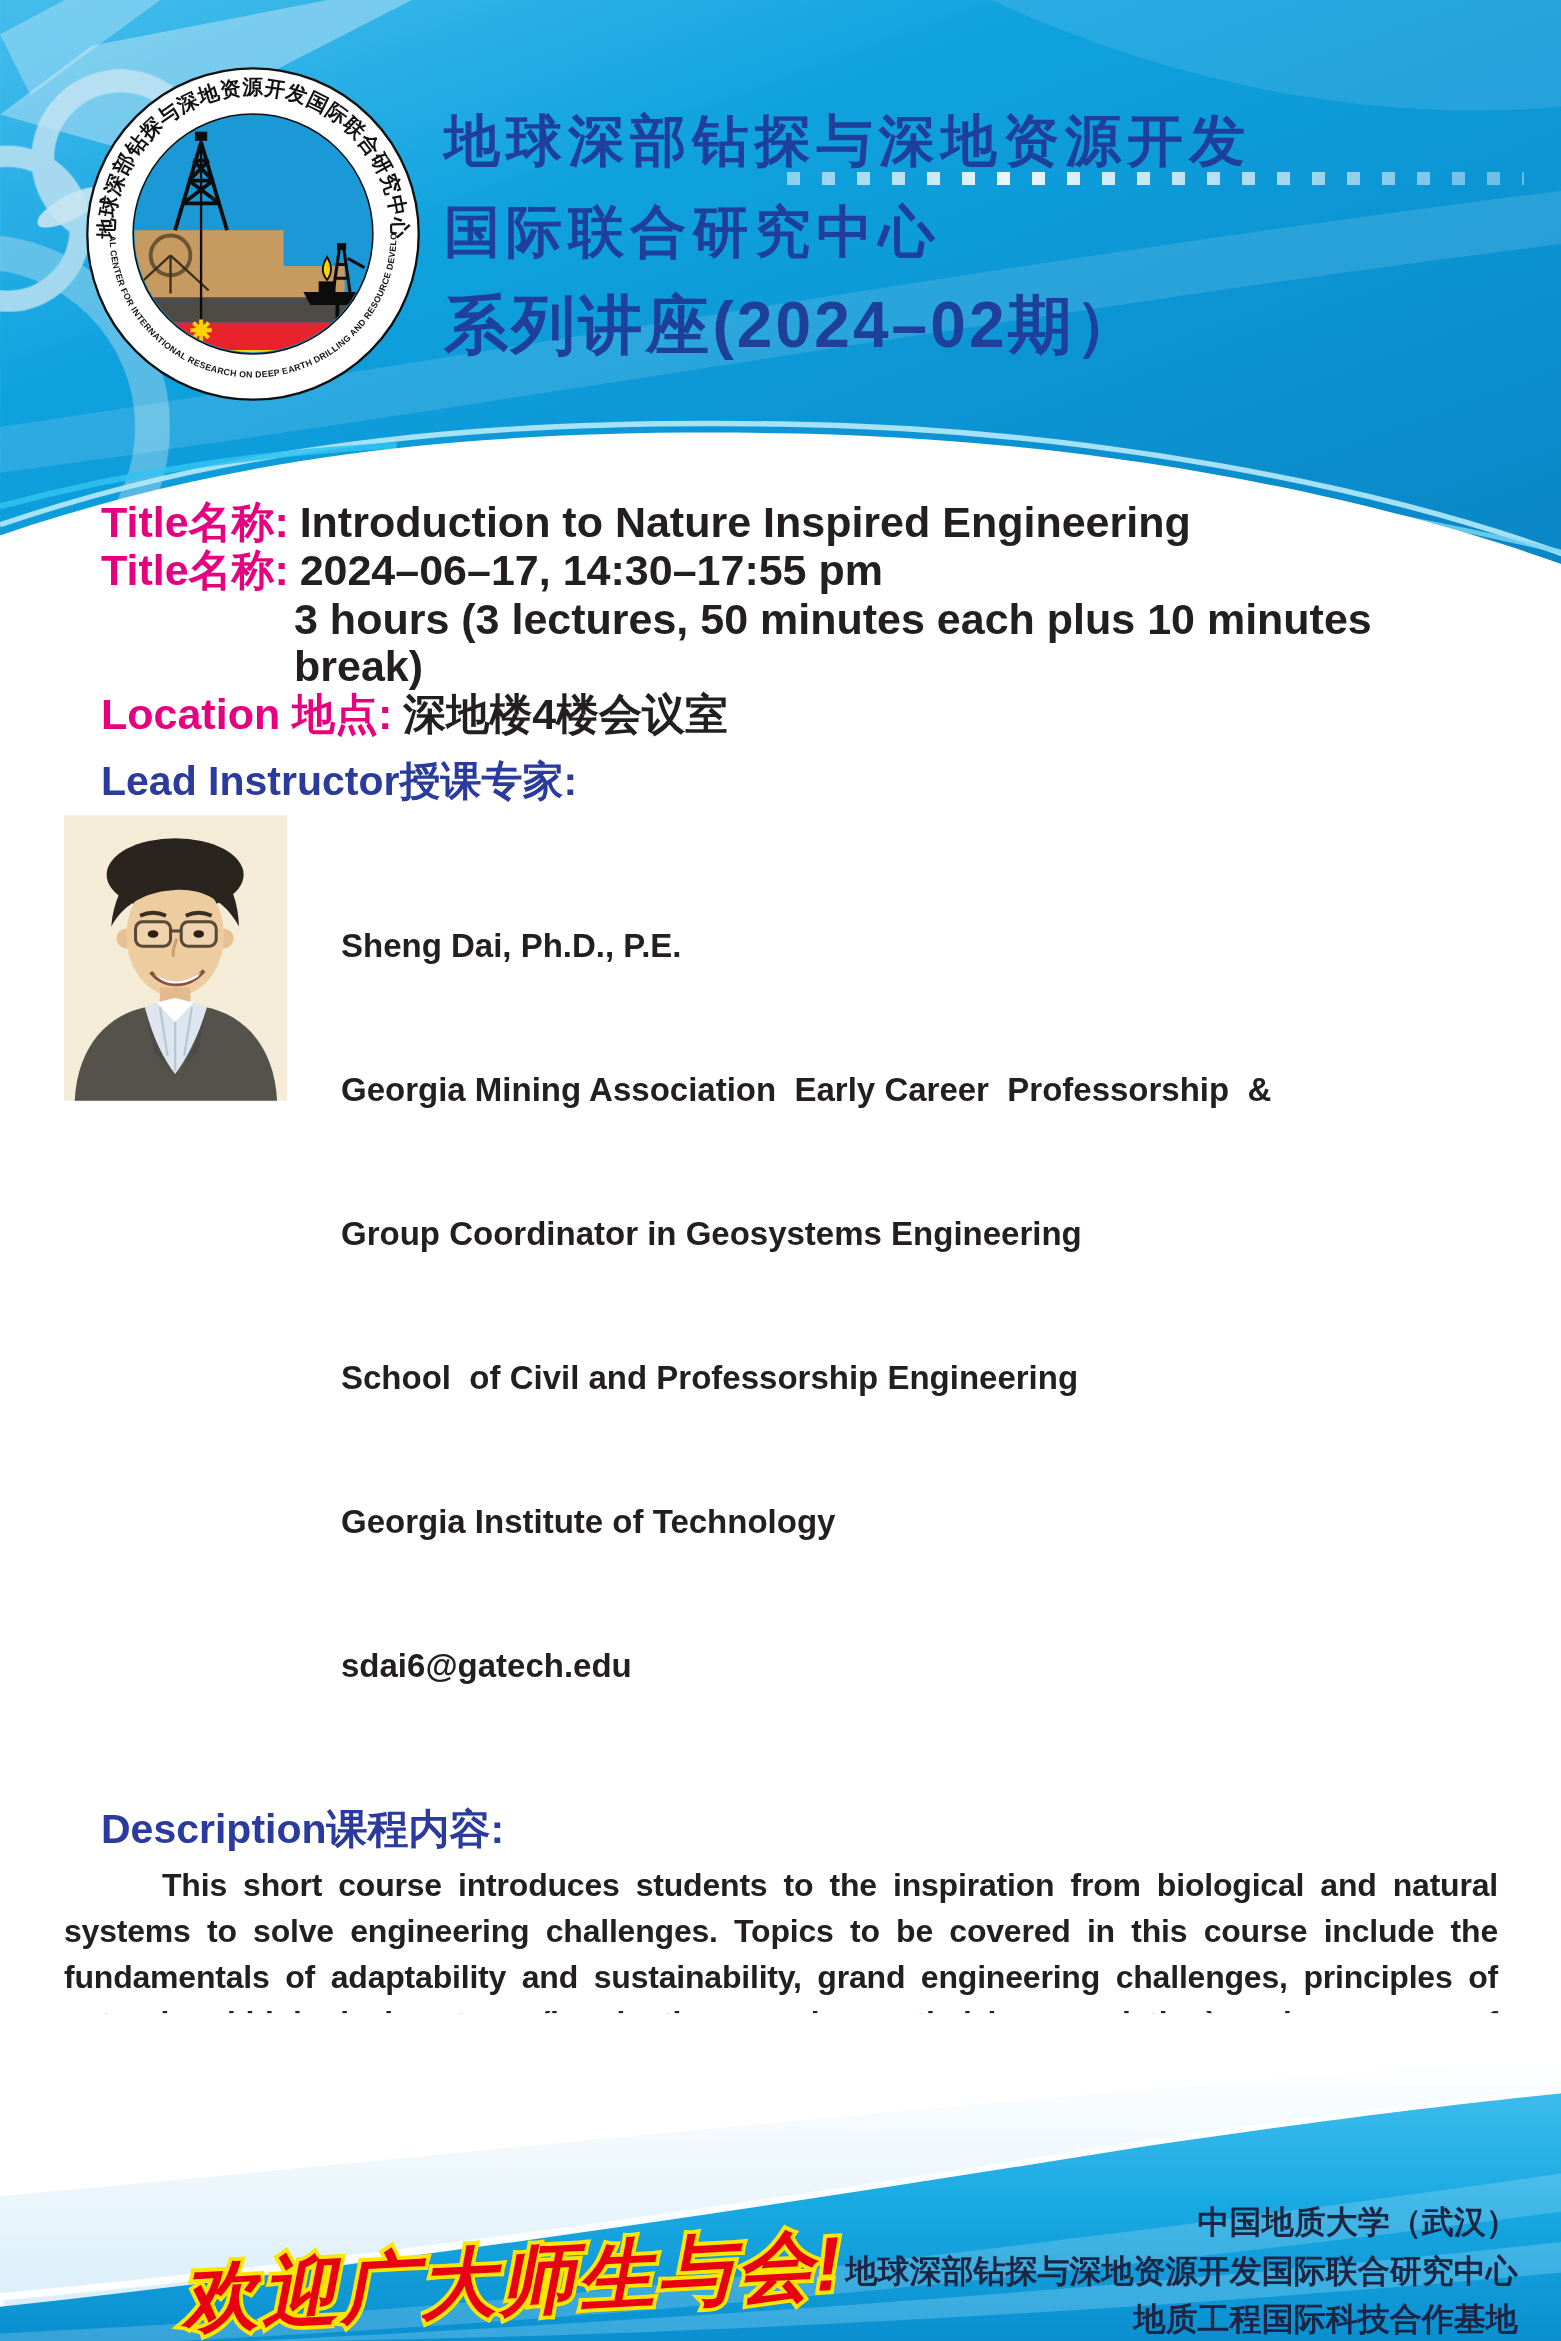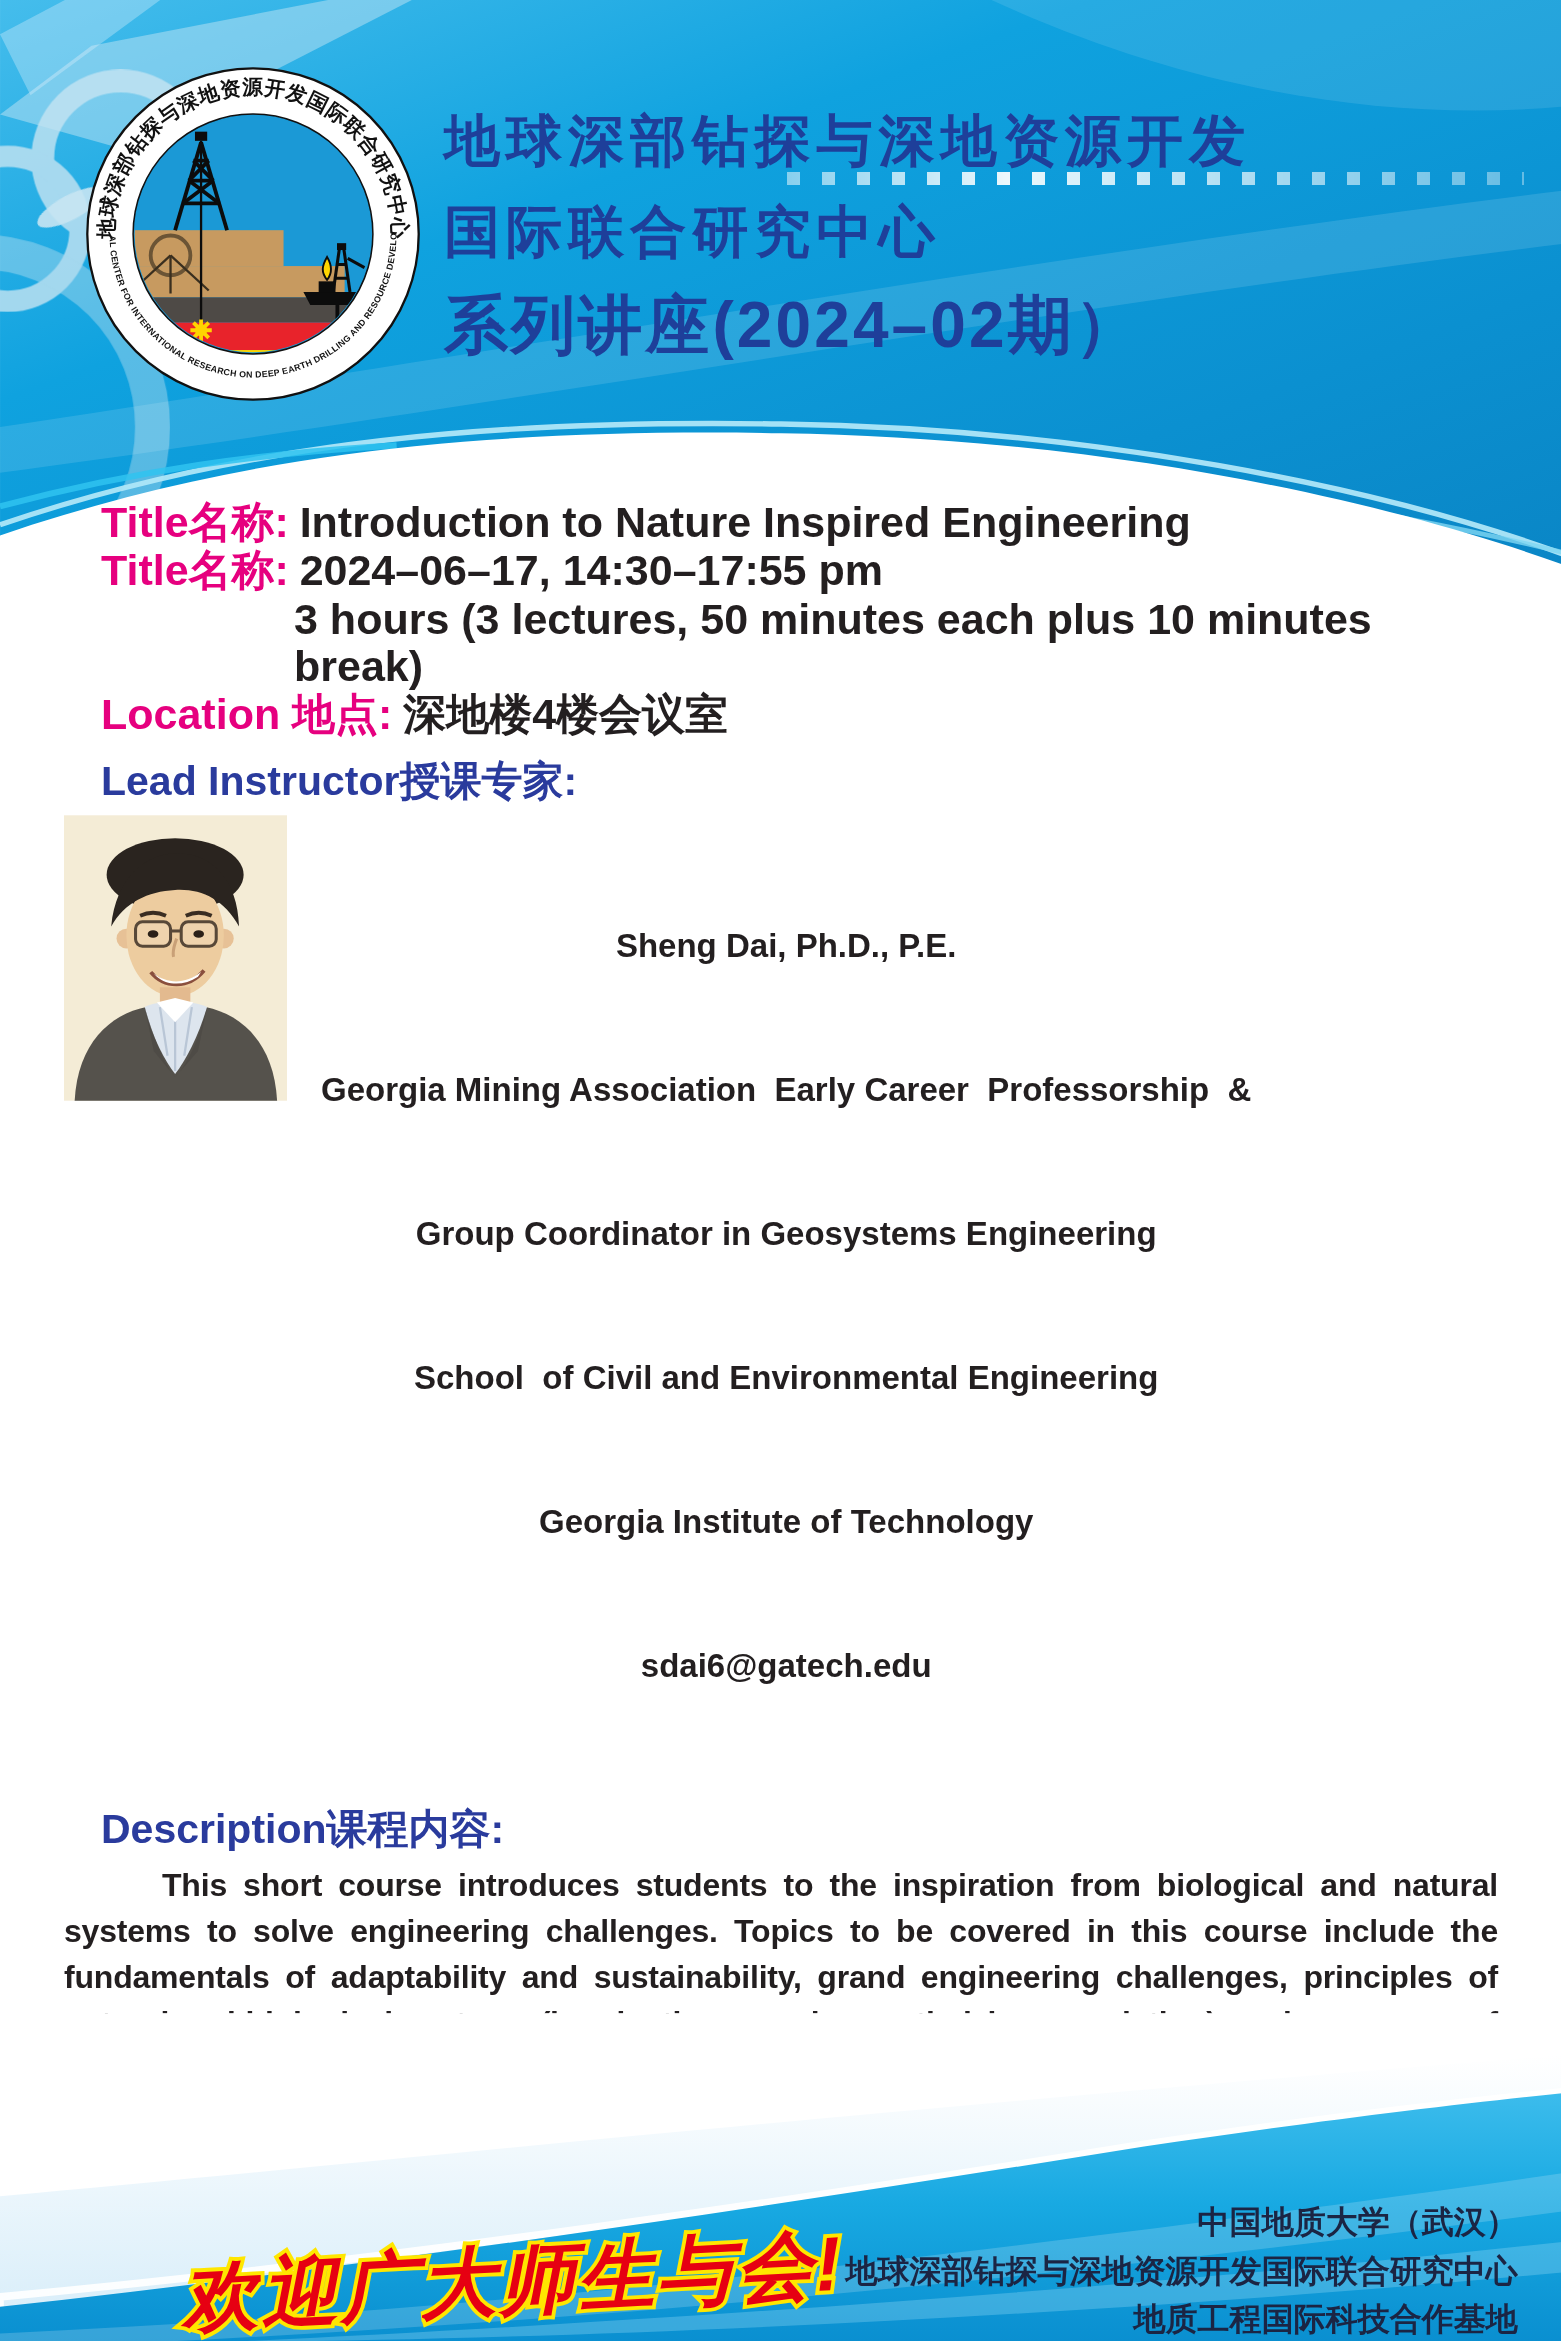--- a/index.html
+++ b/index.html
@@ -23,21 +23,21 @@
     -webkit-mask-image:linear-gradient(90deg,rgba(0,0,0,.55) 0%,#000 30%,rgba(0,0,0,.4) 100%);
     mask-image:linear-gradient(90deg,rgba(0,0,0,.55) 0%,#000 30%,rgba(0,0,0,.4) 100%);
   }
   
   .content{position:absolute;top:488px;left:0;width:1562px;padding:0 64px;box-sizing:border-box;}
   .meta{margin-top:10.7px;padding-left:37px;font-size:43px;line-height:47px;}
   .meta .label{color:#e6007f;margin-right:10.7px;}
   .meta-row{margin:0 0 1.5px 0;}
   .hours-row{padding-left:193px;}
   .section-heading{color:#2a3b9d;font-size:41px;line-height:46px;margin:20px 0 10.7px 37px;}
-  .instructor-row{display:flex;gap:34px;margin-top:4.6px;text-align:center;}
+  .instructor-row{display:flex;gap:54px;margin-top:4.6px;}
   .photo{width:223px;height:286px;flex:0 0 auto;}
   .instructor-text{padding-top:10.7px;font-size:33px;line-height:48px;white-space:pre-wrap;}
   .para{font-size:32px;line-height:46px;text-align:justify;text-indent:98px;margin:0 0 7.6px 0;
         letter-spacing:-0.2px;}
   .bullet{margin-bottom:9.2px;}
   
   .footer{position:absolute;left:0;bottom:0;width:1562px;height:329px;}
 </style>
 </head>
 <body>
@@ -206,21 +206,21 @@
           <line x1="168" y1="252" x2="158" y2="316"></line>
         </g>
         <path d="M122,246 L146,272 L170,246 L146,240 Z" fill="#ffffff"></path>
         <path d="M106,252 C120,300 134,330 146,344 L118,310 Z" fill="#47443f" opacity="0.5"></path>
         <path d="M188,252 C176,300 160,330 146,344 L176,310 Z" fill="#47443f" opacity="0.5"></path>
       </svg>
       <div class="instructor-text">
         <div>Sheng Dai, Ph.D., P.E.</div>
         <div>Georgia Mining Association  Early Career  Professorship  &amp;</div>
         <div>Group Coordinator in Geosystems Engineering</div>
-        <div>School  of Civil and Environmental Engineering</div>
+        <div>School  of Civil and Professorship Engineering</div>
         <div>Georgia Institute of Technology</div>
         <div>sdai6@gatech.edu</div>
       </div>
     </div>
 
     <div class="section-heading">Description课程内容:</div>
     <p class="para">This short course introduces students to the inspiration from biological and natural systems to solve engineering challenges. Topics to be covered in this course include the fundamentals of adaptability and sustainability, grand engineering challenges, principles of natural and biological systems (in adapting, sensing, optimizing, regulating), and processes of nature inspired engineering designs.</p>
 
     <div class="section-heading">Learning Objectives学习目标:</div>
     <p class="para bullet">●To provide the student with an overall understanding of the principles and methods of nature inspired design;</p>

